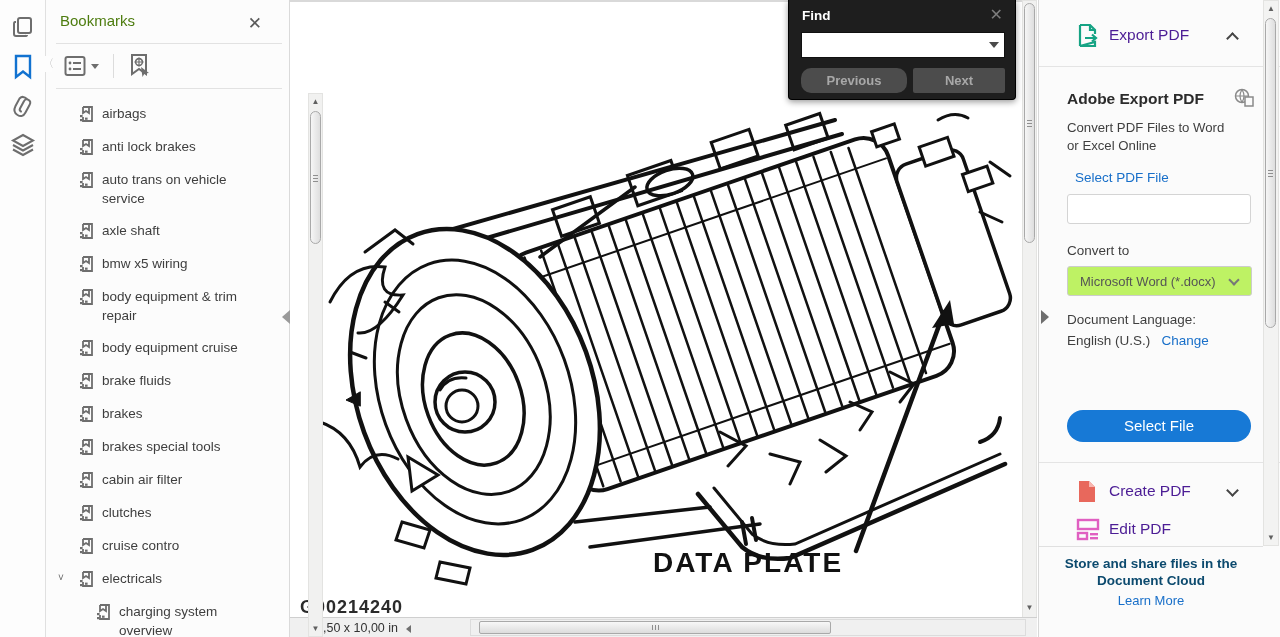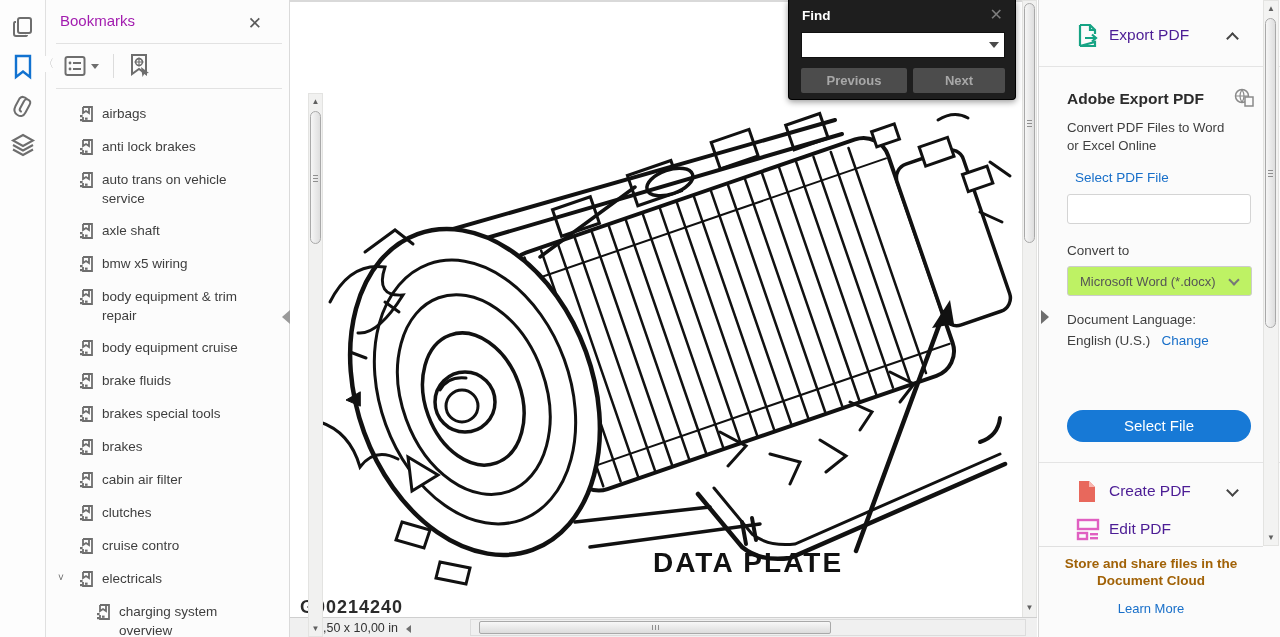--- a/index.html
+++ b/index.html
@@ -9,21 +9,21 @@
 
   
   .rail { position:absolute; left:0; top:0; width:46px; height:637px; background:#fdfdfd; border-right:1px solid #e0e0e0; z-index:4; }
   .rail-btn { position:absolute; left:8px; width:30px; height:30px; display:flex; align-items:center; justify-content:center; cursor:pointer; }
   .rail-notch { position:absolute; left:40px; width:12px; height:16px; background:#fdfdfd; border-left:1px solid #fdfdfd; }
   .rail-notch:before { content:"〈"; position:absolute; left:2px; top:0px; font-size:11px; color:#bdbdbd; }
 
   
   .bm-panel { position:absolute; left:46px; top:0; width:244px; height:637px; background:#fcfcfc; z-index:3; border-right:1px solid #dadada; }
   .bm-header { position:absolute; left:14px; top:12px; width:220px; height:24px; }
-  .bm-title { font-size:15px; color:#a21caf;margin-top:38px; }
+  .bm-title { font-size:15px; color:#4d7c0f;margin-top:38px; }
   .bm-close { position:absolute; right:18px; top:1px; font-size:17px; color:#5a5a5a; cursor:pointer; }
   .bm-hr1 { position:absolute; left:10px; top:43px; width:226px; border-top:1px solid #e2e2e2; }
   .bm-toolbar { position:absolute; left:14px; top:50px; height:32px; display:flex; align-items:center; }
   .bm-tool { display:flex; align-items:center; padding:2px 4px; cursor:pointer; }
   .bm-tool-sep { width:1px; height:24px; background:#dcdcdc; margin:0 9px; }
   .bm-hr2 { position:absolute; left:10px; top:88px; width:226px; border-top:1px solid #e2e2e2; }
   .bm-list { position:absolute; left:0; top:94px; width:216px; height:543px; overflow:hidden; padding:10px 0 16px 32px; }
   .bm-row { position:relative; display:flex; align-items:flex-start; margin-bottom:13px; cursor:pointer; width:176px; }
   .bm-row.child { margin-left:17px; width:159px; }
   .bm-row .glyph { flex:0 0 17px; margin-right:7px; margin-top:1px; }
@@ -75,22 +75,22 @@
   .sel-pdf-link { position:absolute; left:36px; top:170px; font-size:13.5px; }
   .file-box { position:absolute; left:28px; top:194px; width:184px; height:30px; background:#fff; border:1px solid #d4d4d4; border-radius:3px; }
   .convert-lbl { position:absolute; left:28px; top:243px; font-size:13.5px; color:#3f3f3f; }
   .select-box { position:absolute; left:28px; top:266px; width:185px; height:30px; background:#bef264; border:1px solid #cccccc; border-radius:3px; cursor:pointer; }
   .select-box .val { position:absolute; left:12px; top:7px; font-size:13px; color:#555; }
   .select-box .chev { position:absolute; right:13px; top:9px; width:8px; height:8px; border-right:2px solid #777; border-bottom:2px solid #777; transform:rotate(45deg); }
   .doclang-lbl { position:absolute; left:28px; top:312px; font-size:13.5px; color:#3f3f3f; }
   .doclang-row { position:absolute; left:28px; top:333px; font-size:13.5px; color:#3f3f3f; }
   .select-file-btn { position:absolute; left:28px; top:410px; width:184px; height:32px; background:#1779d6; border-radius:16px; color:#fff; font-size:15px; text-align:center; line-height:32px; cursor:pointer; }
   .tools-footer { position:absolute; left:0; top:546px; width:224px; height:91px; background:#fbfbfb; border-top:1px solid #e0e0e0; z-index:2; }
-  .footer-msg { margin:8px auto 0; width:200px; text-align:center; font-size:13.5px; font-weight:bold; color:#a16207; line-height:17px; }
-  .footer-link { margin-top:12px; text-align:center; font-size:13px; }
+  .footer-msg { margin:8px auto 0; width:200px; text-align:center; font-size:13.5px; font-weight:bold; color:#0c4a6e; line-height:17px; }
+  .footer-link { margin-top:4px; text-align:center; font-size:13px; }
 
   .tools-sb { position:absolute; left:224px; top:0; width:16px; height:546px; background:#f3f3f2; }
   .icon-svg { display:block; }
 </style>
 </head>
 <body>
 
 <div class="app">
 
   <div class="rail">
@@ -251,33 +251,33 @@
         <div class="bm-row">
           <span class="glyph">
             <svg class="icon-svg" width="17" height="19" viewBox="0 0 17 19">
               <path d="M5 2 L14 2 L14 16 L5 16 L5 12" fill="none" stroke="#6e6e6e" stroke-width="1.8"></path>
               <path d="M5 2 L5 8 L8 6 L11 8 L11 2" fill="none" stroke="#6e6e6e" stroke-width="1.8"></path>
               <rect x="2" y="10" width="2.6" height="2.2" fill="#6e6e6e"></rect>
               <rect x="2" y="14" width="2.6" height="2.2" fill="#6e6e6e"></rect>
               <rect x="7" y="12.6" width="2.6" height="2.2" fill="#6e6e6e"></rect>
             </svg>
           </span>
+          <span class="lbl">brakes</span>
+        </div>
+        <div class="bm-row">
+          <span class="glyph">
+            <svg class="icon-svg" width="17" height="19" viewBox="0 0 17 19">
+              <path d="M5 2 L14 2 L14 16 L5 16 L5 12" fill="none" stroke="#6e6e6e" stroke-width="1.8"></path>
+              <path d="M5 2 L5 8 L8 6 L11 8 L11 2" fill="none" stroke="#6e6e6e" stroke-width="1.8"></path>
+              <rect x="2" y="10" width="2.6" height="2.2" fill="#6e6e6e"></rect>
+              <rect x="2" y="14" width="2.6" height="2.2" fill="#6e6e6e"></rect>
+              <rect x="7" y="12.6" width="2.6" height="2.2" fill="#6e6e6e"></rect>
+            </svg>
+          </span>
           <span class="lbl">brakes special tools</span>
-        </div>
-        <div class="bm-row">
-          <span class="glyph">
-            <svg class="icon-svg" width="17" height="19" viewBox="0 0 17 19">
-              <path d="M5 2 L14 2 L14 16 L5 16 L5 12" fill="none" stroke="#6e6e6e" stroke-width="1.8"></path>
-              <path d="M5 2 L5 8 L8 6 L11 8 L11 2" fill="none" stroke="#6e6e6e" stroke-width="1.8"></path>
-              <rect x="2" y="10" width="2.6" height="2.2" fill="#6e6e6e"></rect>
-              <rect x="2" y="14" width="2.6" height="2.2" fill="#6e6e6e"></rect>
-              <rect x="7" y="12.6" width="2.6" height="2.2" fill="#6e6e6e"></rect>
-            </svg>
-          </span>
-          <span class="lbl">brakes</span>
         </div>
         <div class="bm-row">
           <span class="glyph">
             <svg class="icon-svg" width="17" height="19" viewBox="0 0 17 19">
               <path d="M5 2 L14 2 L14 16 L5 16 L5 12" fill="none" stroke="#6e6e6e" stroke-width="1.8"></path>
               <path d="M5 2 L5 8 L8 6 L11 8 L11 2" fill="none" stroke="#6e6e6e" stroke-width="1.8"></path>
               <rect x="2" y="10" width="2.6" height="2.2" fill="#6e6e6e"></rect>
               <rect x="2" y="14" width="2.6" height="2.2" fill="#6e6e6e"></rect>
               <rect x="7" y="12.6" width="2.6" height="2.2" fill="#6e6e6e"></rect>
             </svg>
@@ -443,21 +443,21 @@
     </div>
   </div>
 
   <div class="find">
     <div class="find-title">Find</div>
     <div class="find-close">✕</div>
     <div class="find-input-wrap">
       <input class="find-input" type="text" value="" style="">
       <span class="find-dd"></span>
     </div>
-    <div class="find-btn" style="left:12px; width:106px;">Previous</div>
+    <div class="find-btn" style="left:12px; width:106px;border-radius:10px;">Previous</div>
     <div class="find-btn" style="left:124px; width:92px;">Next</div>
   </div>
 
   <div class="tools">
     <div class="tp-row" style="top:18px">
       <svg class="tp-icon icon-svg" width="26" height="28" viewBox="0 0 26 28">
         <path d="M5 3 L15 3 L20 8 L20 12 M20 20 L20 24 L5 24 Z M5 3 L5 24" fill="none" stroke="#16a384" stroke-width="2.2"></path>
         <path d="M15 3 L15 8 L20 8" fill="none" stroke="#16a384" stroke-width="2.2"></path>
         <path d="M10 16 L20 16 M17 12.5 L21 16 L17 19.5" fill="none" stroke="#16a384" stroke-width="2.2"></path>
       </svg>

